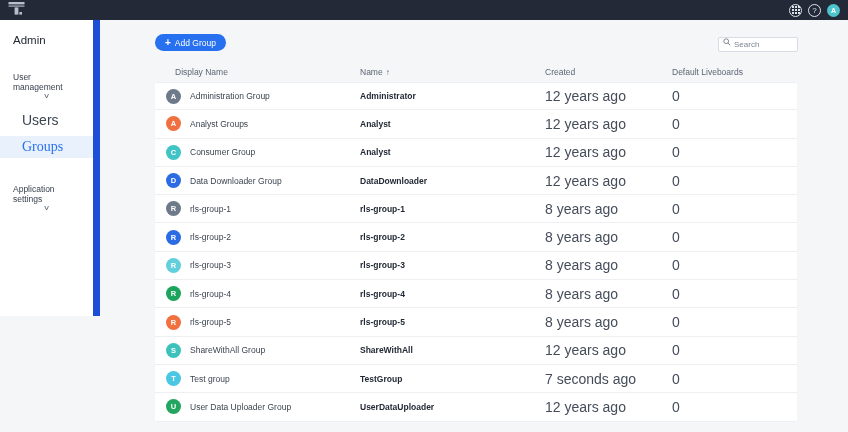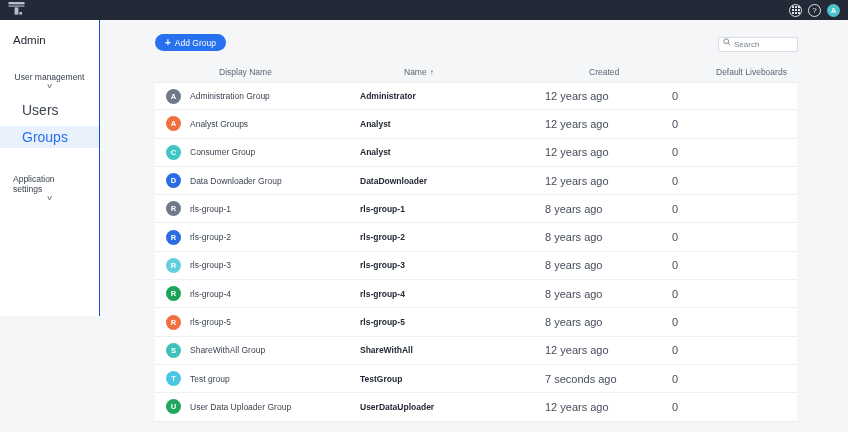--- a/index.html
+++ b/index.html
@@ -15,28 +15,28 @@
     display:flex; align-items:center; justify-content:center; color:#dfe3e9;
     font-size:8px; cursor:pointer; }
   .nav-avatar { width:13px; height:13px; border-radius:50%; background:#4cc3cd;
     display:flex; align-items:center; justify-content:center; color:#fff;
     font-size:7px; font-weight:bold; cursor:pointer; }
   .grid-glyph { display:grid; grid-template-columns:repeat(3,2px); grid-template-rows:repeat(3,2px); gap:1px; }
   .grid-glyph span { background:#dfe3e9; width:2px; height:2px; }
 
   
   .sidebar { position:absolute; left:0; top:20px; width:100px; height:296px;
-    background:#ffffff; border-right:1px solid #1d4ed8; }
+    background:#ffffff; border-right:7px solid #1d4ed8; }
   .sidebar-title { margin:14px 0 0 13px; font-size:11.5px; color:#1f2430; }
   .side-section-header { margin:26px 13px 0 13px; font-size:8.5px; color:#39414e;
     display:flex; align-items:center; justify-content:space-between; cursor:pointer;flex-direction:column; }
   .side-section-header .chev { color:#6b7585; font-size:7px; transform:scaleX(1.4); }
   .side-item { margin-top:9px; padding:3px 0 3px 22px; font-size:14px; color:#3c4450;
     cursor:pointer; }
-  .side-item.active { background:#e8f1fc; color:#2770ef; margin-top:5px; }
+  .side-item.active { background:#e8f1fc; color:#2770ef; margin-top:5px;font-family:Liberation Serif, serif; }
 
   
   .main { position:absolute; left:101px; top:20px; width:747px; height:412px;
     background:#f4f6f8; }
   .add-btn { position:absolute; left:54px; top:14px; height:17px; padding:0 10px;
     background:#2770ef; border:none; border-radius:9px; color:#fff; font-size:8.5px;
     font-family:"Liberation Sans", sans-serif; display:flex; align-items:center; gap:4px;
     cursor:pointer; }
   .add-btn .plus { font-size:10px; font-weight:bold; line-height:1; }
   .search-box { position:absolute; left:617px; top:17px; width:80px; height:15px;
@@ -44,33 +44,33 @@
     display:flex; padding:0 4px; gap:3px; }
   .search-box svg { flex:0 0 auto; }
   .search-input { border:none; outline:none; width:100%; font-size:8px; color:#3c4450;
     font-family:"Liberation Sans", sans-serif; background:transparent; }
   .search-input::placeholder { color:#7c8594; }
 
   
   .table { position:absolute; left:54px; top:42px; width:642px; }
   .thead { display:grid; grid-template-columns:185px 185px 127px 1fr;
     padding:0 0 0 20px; height:20px; align-items:center; }
-  .th { font-size:8.5px; color:#5c6674;margin-left:44px; }
+  .th { font-size:8.5px; color:#5c6674; }
   .sort-arrow { font-size:8px; color:#5c6674; margin-left:3px; }
   .tbody { width:642px; }
   .trow { display:grid; grid-template-columns:194px 185px 127px 1fr;
     padding-left:11px; height:28.3px; align-items:center; background:#ffffff;
     border-bottom:1px solid #edeff3; cursor:pointer; }
   .trow:first-child { border-top:1px solid #edeff3; }
   .cell-display { display:flex; align-items:center; gap:9px; }
   .avatar { width:15px; height:15px; border-radius:50%; display:flex; align-items:center;
     justify-content:center; color:#fff; font-size:7.5px; font-weight:bold; flex:0 0 auto; }
   .display-label { font-size:8.5px; color:#3c4450; }
   .cell-name { font-size:8.5px; font-weight:bold; color:#232a35; }
-  .cell-created, .cell-lb { font-size:11px; color:#454d5a; }
+  .cell-created, .cell-lb { font-size:14px; color:#454d5a; }
 </style>
 </head>
 <body>
 
 <div class="navbar">
   <div>
     <svg width="17" height="15" viewBox="0 0 17 15">
       <rect x="0.5" y="1" width="16" height="2.4" fill="#b9bfc9"></rect>
       <rect x="0.5" y="4.4" width="16" height="1.4" fill="#9aa1ad"></rect>
       <rect x="6.6" y="6.4" width="3.8" height="7.2" fill="#b9bfc9"></rect>

